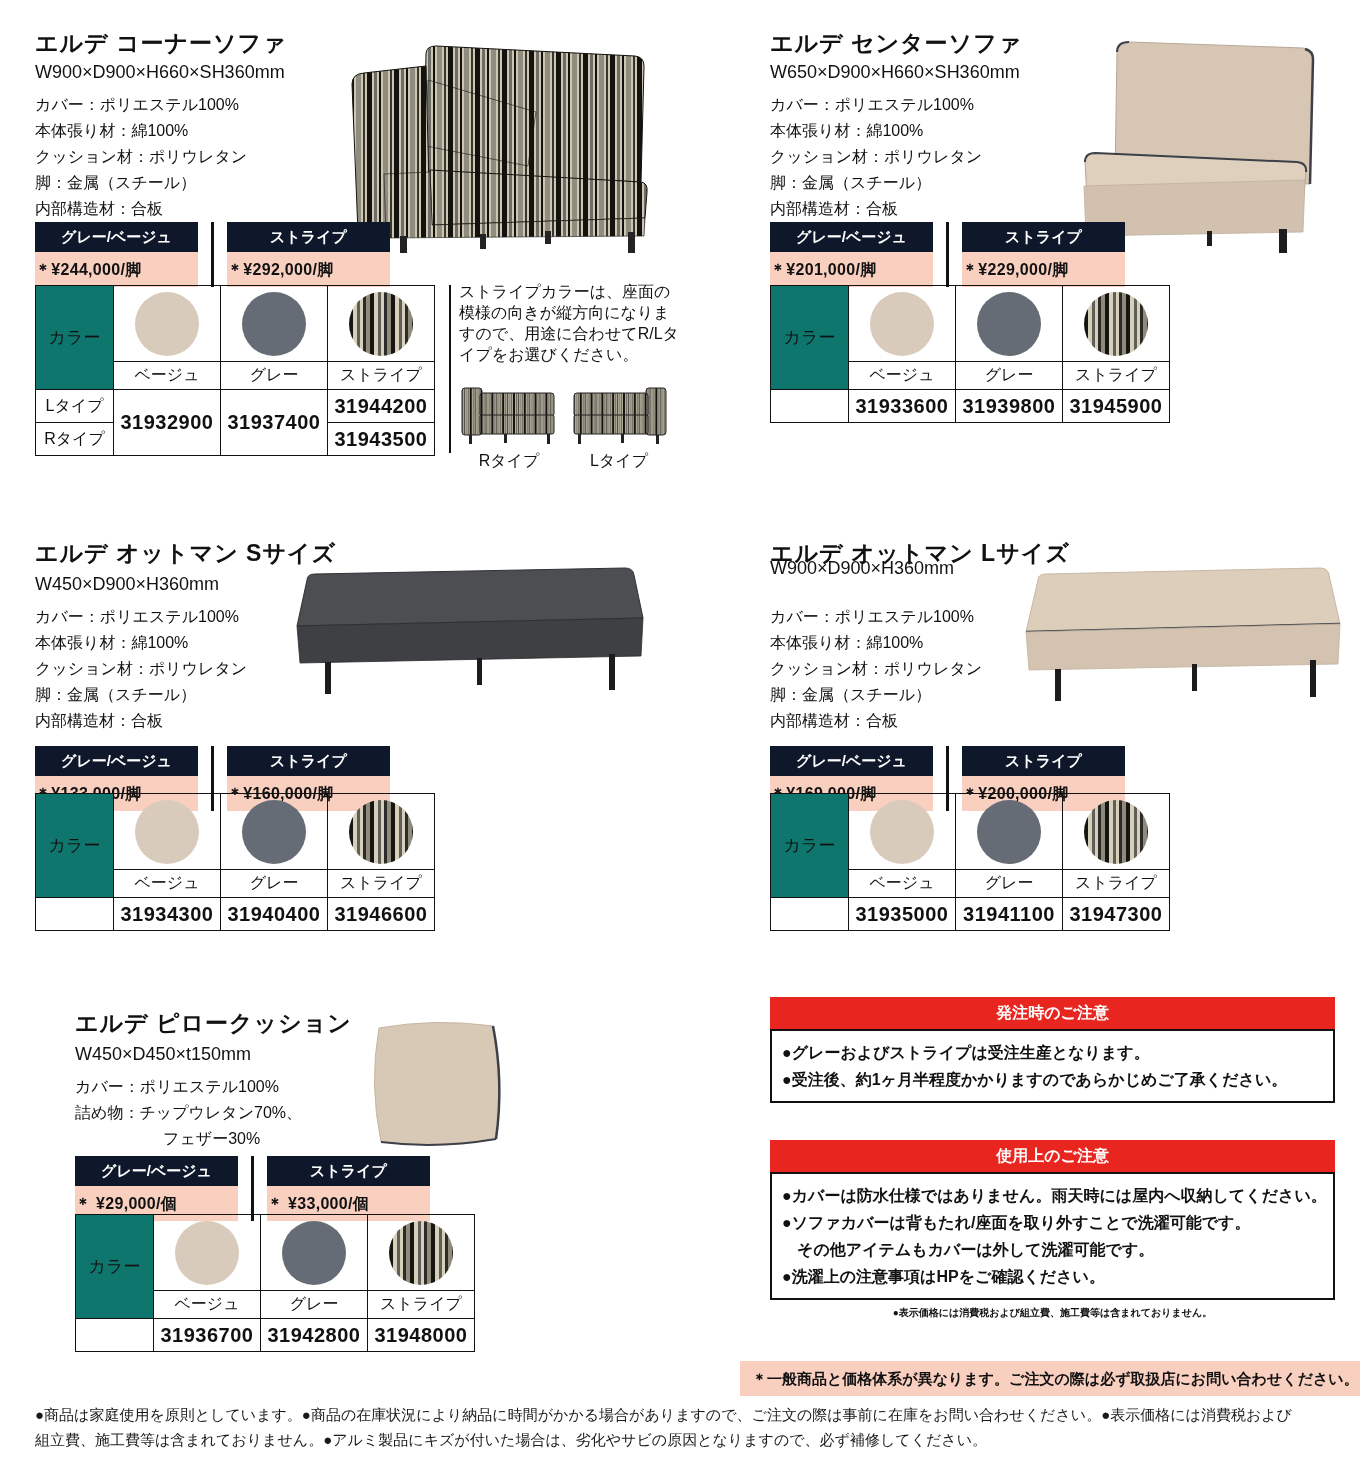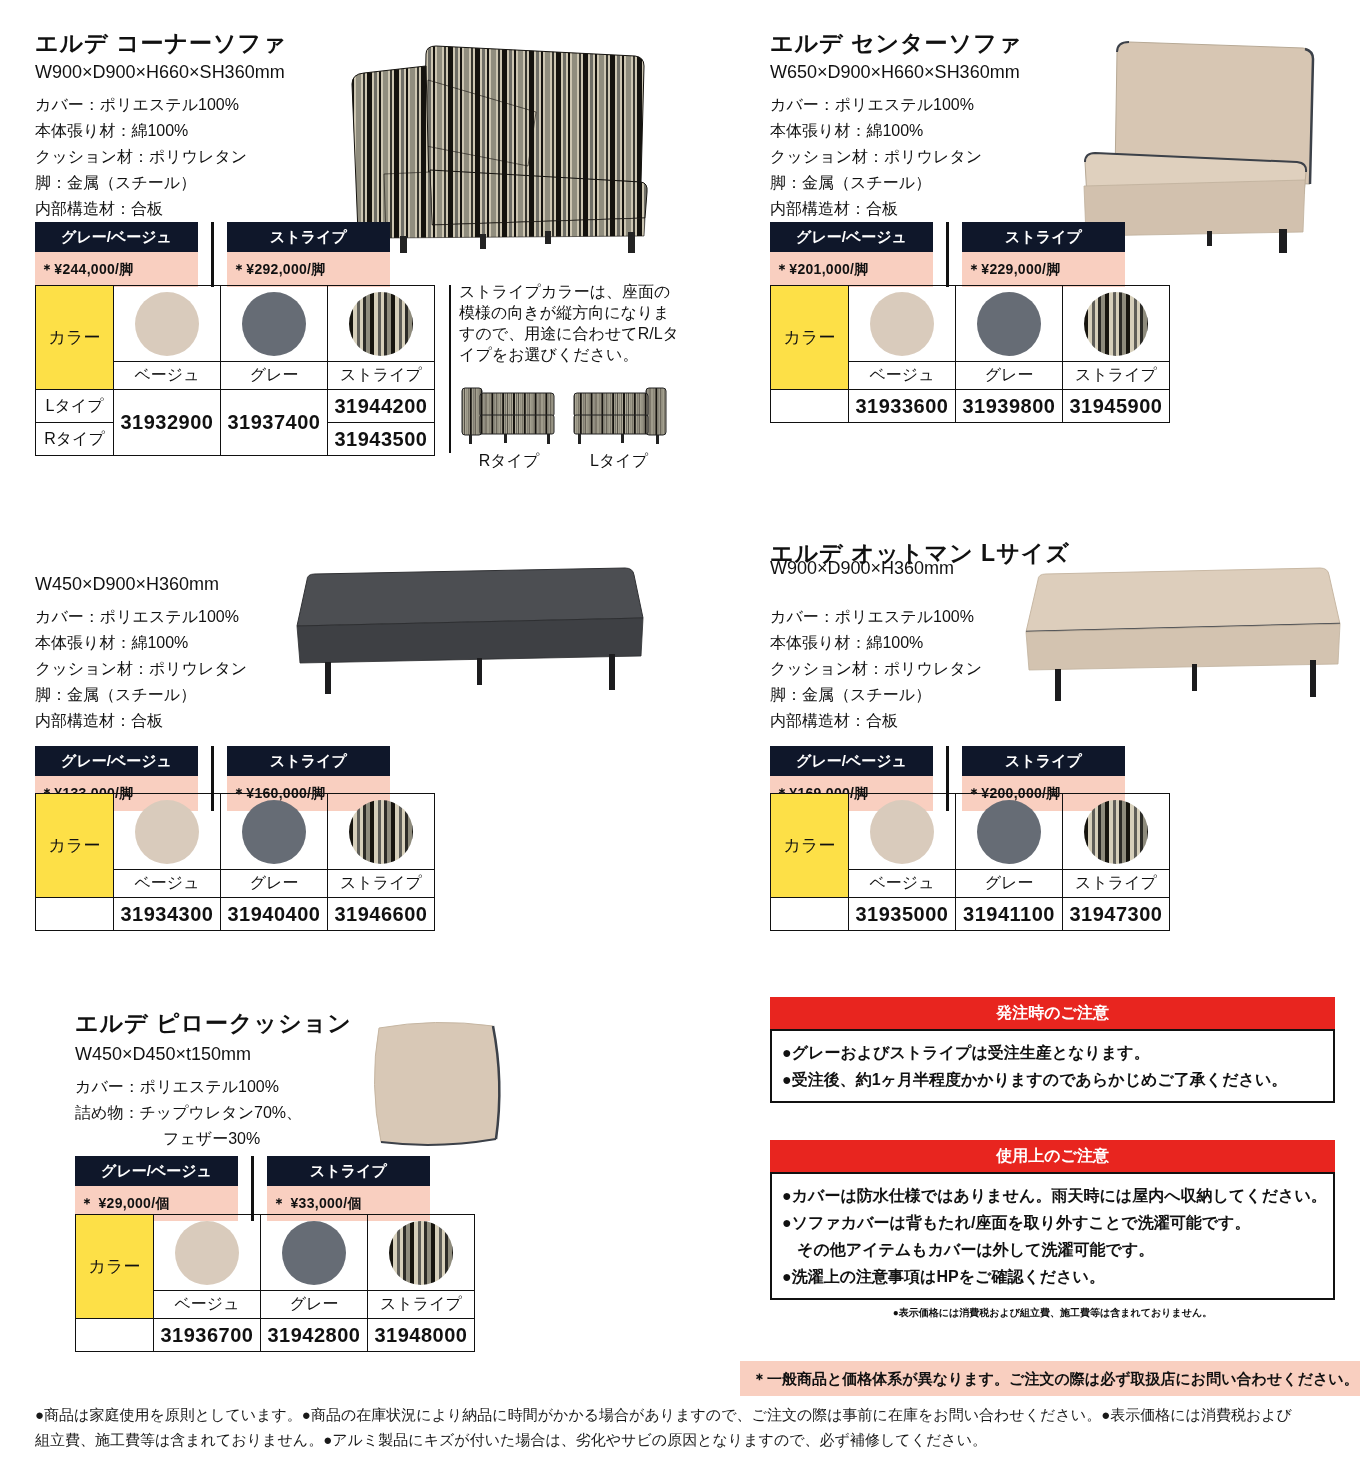--- a/index.html
+++ b/index.html
@@ -13,26 +13,26 @@
   .ptitle { position:absolute; top:0; left:0; font-size:23px; font-weight:bold; letter-spacing:1px; white-space:nowrap; }
   .dims   { position:absolute; left:0; font-size:18px; white-space:nowrap; }
   .specs  { position:absolute; left:0; font-size:16px; line-height:26px; }
   .specs div { white-space:nowrap; }
   .indent { padding-left:88px; }
   .photo  { position:absolute; }
 
   .prices { position:absolute; display:flex; align-items:stretch; }
   .tag    { width:163px; }
   .tag-h  { background:#0f172a; color:#fff; font-size:15px; font-weight:bold; text-align:center; height:30px; line-height:30px; }
-  .tag-p  { background:#F9CFC0; font-size:14px; font-weight:bold; height:35px; line-height:35px; padding-left:5px; white-space:nowrap; letter-spacing:0.3px; }
+  .tag-p  { background:#F9CFC0; font-size:16px; font-weight:bold; height:35px; line-height:35px; white-space:nowrap; letter-spacing:0.3px; }
   .tagdiv { width:3px; background:#111; margin:0 13px; }
 
   table.ctable { position:absolute; border-collapse:collapse; }
   .ctable td { border:1.5px solid #111; text-align:center; vertical-align:middle; padding:0; }
-  .ctable .lab { background:#fde047; width:78px; font-size:17px; }
+  .ctable .lab { background:#0f766e; width:78px; font-size:17px; }
   .ctable .swc { width:107px; height:76px; }
   .ctable .nm  { font-size:16px; height:28px; }
   .ctable .cd  { font-size:20px; font-weight:bold; height:33px; letter-spacing:0.5px; }
   .ctable .rl  { font-size:16px; height:32px; }
   .sw { width:64px; height:64px; border-radius:50%; margin:0 auto; }
   .sw-beige { background:#D9CBBC; }
   .sw-gray  { background:#666C75; }
   .sw-stripe{ background:repeating-linear-gradient(90deg,#17150f 0 4px,#d6cfba 4px 8px,#5f5e58 8px 11px,#d6cfba 11px 14px,#2c2b27 14px 17px,#8e8b7c 17px 21px); }
 
   .vrule { position:absolute; width:2px; background:#111; }
@@ -229,20 +229,21 @@
       <td class="rl"></td>
       <td class="cd">31933600</td>
       <td class="cd">31939800</td>
       <td class="cd">31945900</td>
     </tr>
   </tbody>
     </table>
 </div>
 
 <div class="sec" style="left:35px; top:538px; width:712px; height:400px;">
+  <div class="ptitle">エルデ オットマン Sサイズ</div>
   <div class="dims" style="top:36px">W450×D900×H360mm</div>
   <div class="specs" style="top:66px">
     <div>カバー：ポリエステル100%</div>
     <div>本体張り材：綿100%</div>
     <div>クッション材：ポリウレタン</div>
     <div>脚：金属（スチール）</div>
     <div>内部構造材：合板</div>
   </div>
 
   <svg class="photo" style="left:242px; top:28px" width="372" height="135" viewBox="0 0 372 135">

